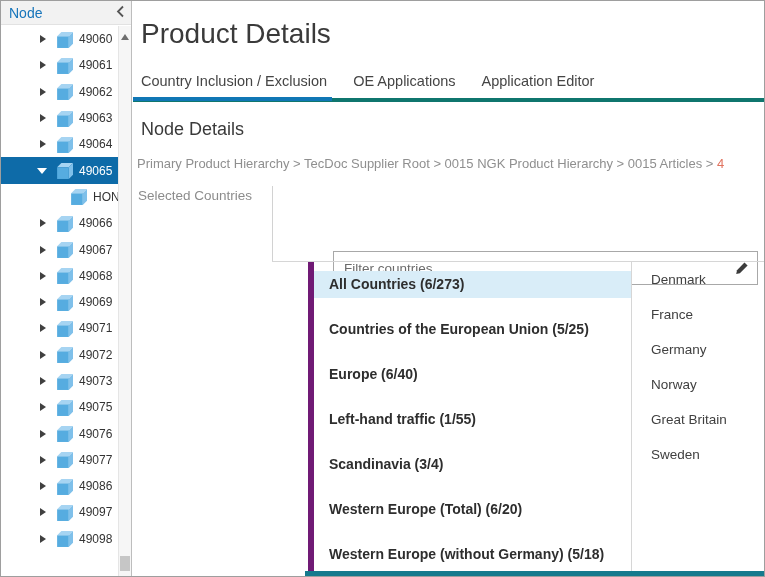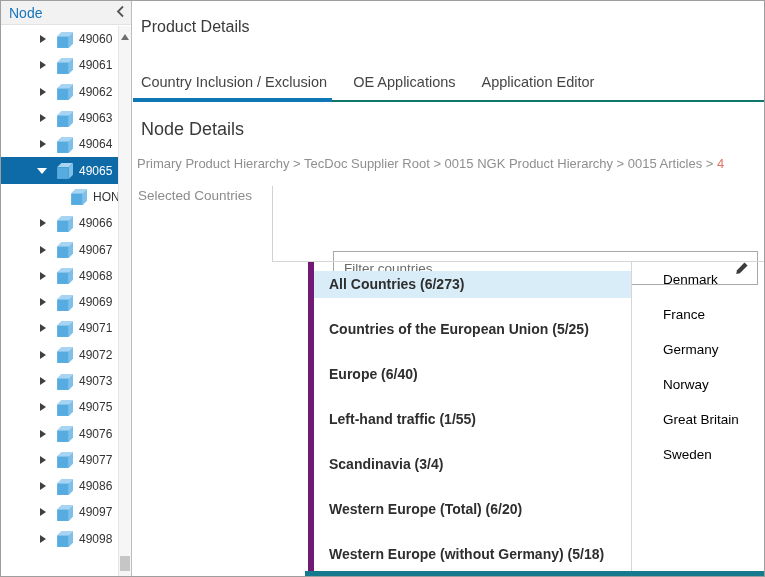--- a/index.html
+++ b/index.html
@@ -61,25 +61,25 @@
   }
   .scroll-thumb {
     position:absolute; bottom:5px; left:1px; right:1px; height:15px;
     background:#c6c6c6;
   }
 
   
   .main { position:absolute; left:133px; top:1px; right:1px; bottom:1px; background:#fff; }
   .page-title {
     position:absolute; left:8px; top:17px;
-    font-size:16px; color:#3a3a3a; font-weight:400;
+    font-size:28px; color:#3a3a3a; font-weight:400;
   }
   .tabs {
     position:absolute; left:0; right:0; top:64px; height:37px;
-    border-bottom:2px solid #0f766e; padding-left:8px;
+    border-bottom:4px solid #0f766e; padding-left:8px;
     display:flex; align-items:center;
   }
   .tab {
     font-size:14.5px; color:#454545; margin-right:26px;
     position:relative; height:37px; line-height:37px; cursor:pointer;
     white-space:nowrap;
   }
   .tab.active::after {
     content:""; position:absolute; left:-8px; right:-5px; bottom:-1px;
     height:4px; background:#1077b5;
@@ -133,21 +133,21 @@
   .group-row .glabel {
     font-size:14px; font-weight:bold; color:#2e2e2e;
     padding-left:15px; width:100%; line-height:27px; white-space:nowrap;
   }
   .group-row.selected .glabel { background:#d9edf8; }
   .countries-list {
     position:absolute; left:500px; top:261px; right:0; bottom:5px; overflow:hidden;
   }
   .country-row {
     height:35px; display:flex; align-items:center;
-    font-size:13.5px; color:#000000; padding-left:30px; cursor:pointer;
+    font-size:13.5px; color:#404040; padding-left:18px; cursor:pointer;
     white-space:nowrap;
   }
   .bottom-scrollbar {
     position:absolute; left:172px; right:0; bottom:0; height:5px;
     background:#157a8d; cursor:pointer;
   }
   svg { display:block; }
 </style>
 </head>
 <body>

